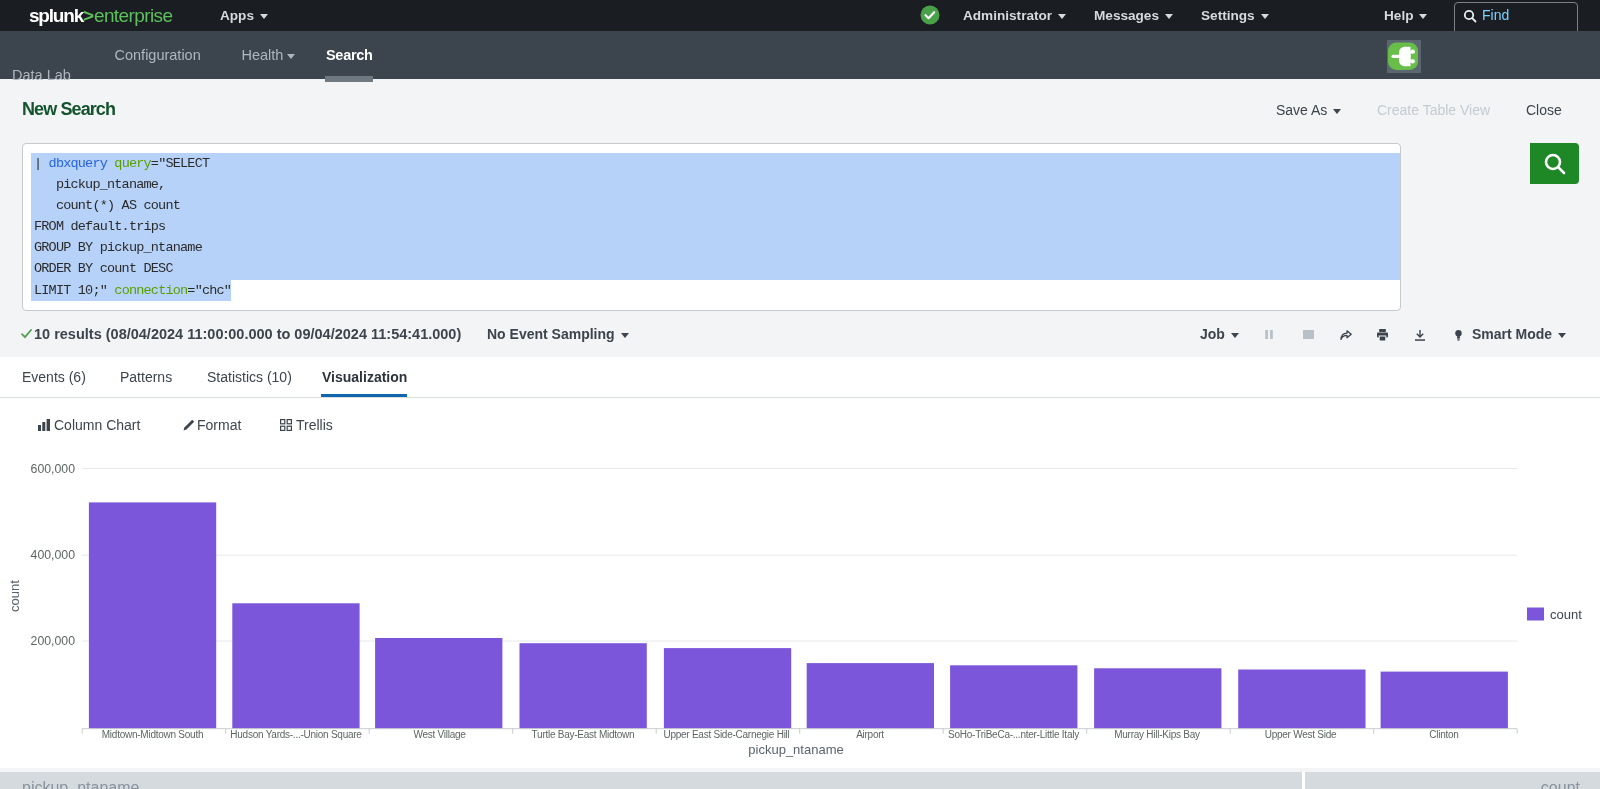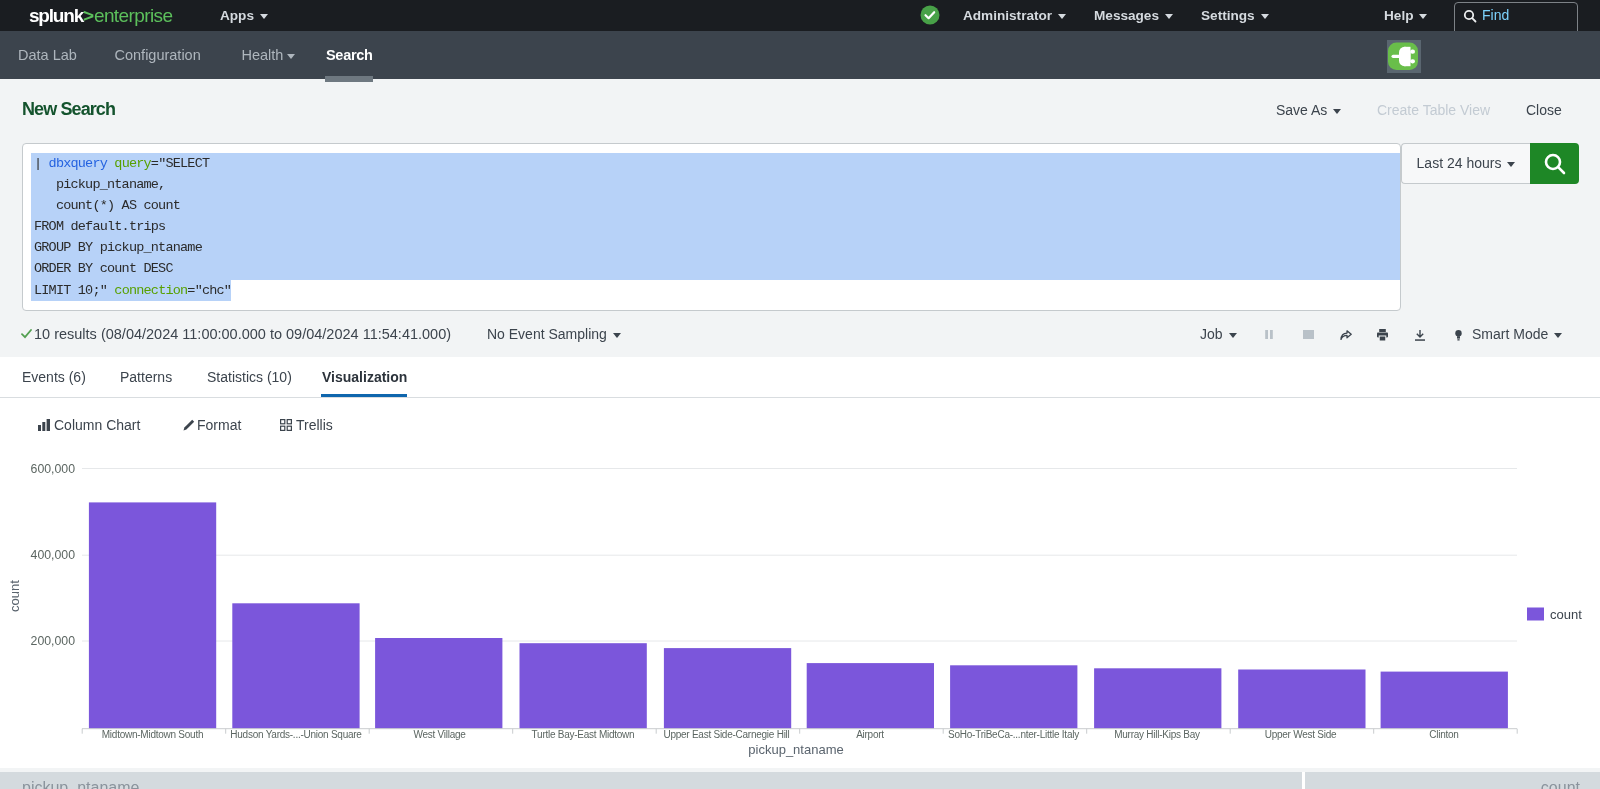--- a/index.html
+++ b/index.html
@@ -27,21 +27,21 @@
   #searchbox { position:absolute; left:22px; top:143px; width:1379px; height:168px; background:#ffffff; border:1px solid #c5cacd; border-radius:4px; }
   .selrow { position:absolute; left:8px; background:#b7d2f8; }
   #code { position:absolute; left:11px; top:9px; font-family:"Liberation Mono", monospace; font-size:13.5px; letter-spacing:-0.8px; line-height:21.1px; color:#2b2b2b; white-space:pre; }
   #code .b { color:#2563e0; }
   #code .g { color:#58a000; }
   
   #timerange { position:absolute; left:1401px; top:143px; width:129px; height:41px; background:#f7f8f9; border:1px solid #c5cacd; border-right:none; border-radius:4px 0 0 4px; color:#3c444d; font-size:14px; line-height:39px; text-align:center; }
   #searchbtn { position:absolute; left:1530px; top:143px; width:49px; height:41px; background:#1e8726; border-radius:0 4px 4px 0; }
   
   #resultsrow { position:absolute; left:0; top:311px; width:1600px; height:46px; font-size:14px; color:#3c444d; }
-  #resultsrow .item { position:absolute; top:0; height:46px; line-height:46px; white-space:nowrap; }
+  #resultsrow .item { position:absolute; top:0; height:46px; line-height:46px; white-space:nowrap;font-weight:bold; }
   
   #tabsrow { position:absolute; left:0; top:357px; width:1600px; height:41px; background:#ffffff; border-bottom:1px solid #d9dde0; font-size:14px; color:#3c444d; }
   #tabsrow .tab { position:absolute; top:0; height:40px; line-height:40px; white-space:nowrap; }
   #viz-underline { position:absolute; left:321px; top:37px; width:86px; height:3px; background:#0f66ad; }
   
   #content { position:absolute; left:0; top:398px; width:1600px; height:370px; background:#ffffff; }
   .toolbtn { position:absolute; top:0; height:55px; line-height:55px; font-size:14px; color:#3c444d; white-space:nowrap; }
   
   #bottomstrip { position:absolute; left:0; top:772px; width:1600px; height:17px; background:#d4dade; color:#8a939c; font-size:16px; }
 </style>
@@ -64,21 +64,21 @@
     <div id="findbox">
       <svg style="position:absolute;left:8px;top:6px;" width="14" height="14" viewBox="0 0 14 14">
         <circle cx="6" cy="6" r="4.2" fill="none" stroke="#eceeef" stroke-width="1.8"></circle>
         <line x1="9.2" y1="9.2" x2="12.5" y2="12.5" stroke="#eceeef" stroke-width="1.8" stroke-linecap="round"></line>
       </svg>
       <span style="position:absolute;left:27px;">Find</span>
     </div>
   </div>
 
   <div id="navbar">
-    <div class="tab" style="left:18px;">Data Lab</div>
+    <div class="tab" style="left:12px;margin-top:20px;">Data Lab</div>
     <div class="tab" style="left:114.5px;">Configuration</div>
     <div class="tab" style="left:241.5px;">Health<span class="caret" style="margin-left:4px;"></span></div>
     <div class="tab" style="left:326px; color:#ffffff; font-weight:bold; letter-spacing:-0.3px;">Search</div>
     <div id="search-underline"></div>
     <div class="abs" style="left:1387px; top:9px; width:34px; height:33px; background:#5a6670;">
       <svg style="position:absolute;left:0;top:0;" width="34" height="33" viewBox="0 0 34 33">
         <rect x="1" y="2.5" width="30" height="27.5" rx="8.5" fill="#69be4a"></rect>
         <g fill="#ffffff">
           <rect x="4.5" y="14.7" width="12" height="3.2" rx="1.6"></rect>
           <rect x="12" y="6.8" width="11.5" height="19.4" rx="5.5"></rect>
@@ -100,21 +100,20 @@
     <div class="selrow" style="top:136px; width:200px; height:21px;"></div>
     <div id="code"><span>| </span><span class="b">dbxquery</span><span> </span><span class="g">query</span><span>="SELECT
    pickup_ntaname,
    count(*) AS count
 FROM default.trips
 GROUP BY pickup_ntaname
 ORDER BY count DESC
 LIMIT 10;" </span><span class="g">connection</span><span>="chc"</span></div>
   </div>
 
-  <div id="timerange">Last 24 hours<span class="caret"></span></div>
   <div id="searchbtn">
     <svg style="position:absolute;left:13px;top:9px;" width="24" height="24" viewBox="0 0 24 24">
       <circle cx="10" cy="10" r="7" fill="none" stroke="#ffffff" stroke-width="2.6"></circle>
       <line x1="15.2" y1="15.2" x2="21" y2="21" stroke="#ffffff" stroke-width="2.6" stroke-linecap="round"></line>
     </svg>
   </div>
 
   <div id="resultsrow">
     <svg class="abs" style="left:21px; top:18px;" width="11" height="10" viewBox="0 0 11 10">
       <path d="M1 5.2 L4 8.2 L10 1" stroke="#53a051" stroke-width="1.8" fill="none" stroke-linecap="round"></path>

